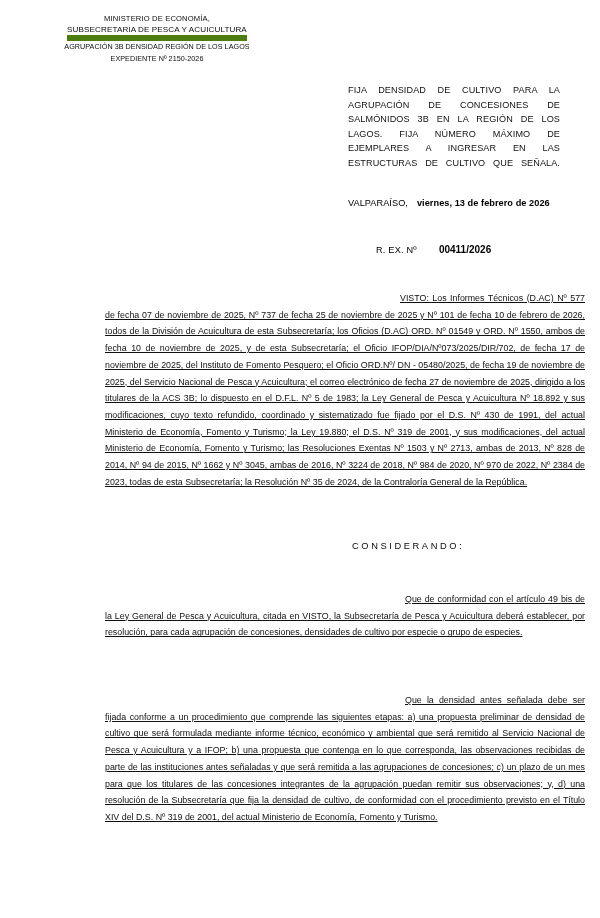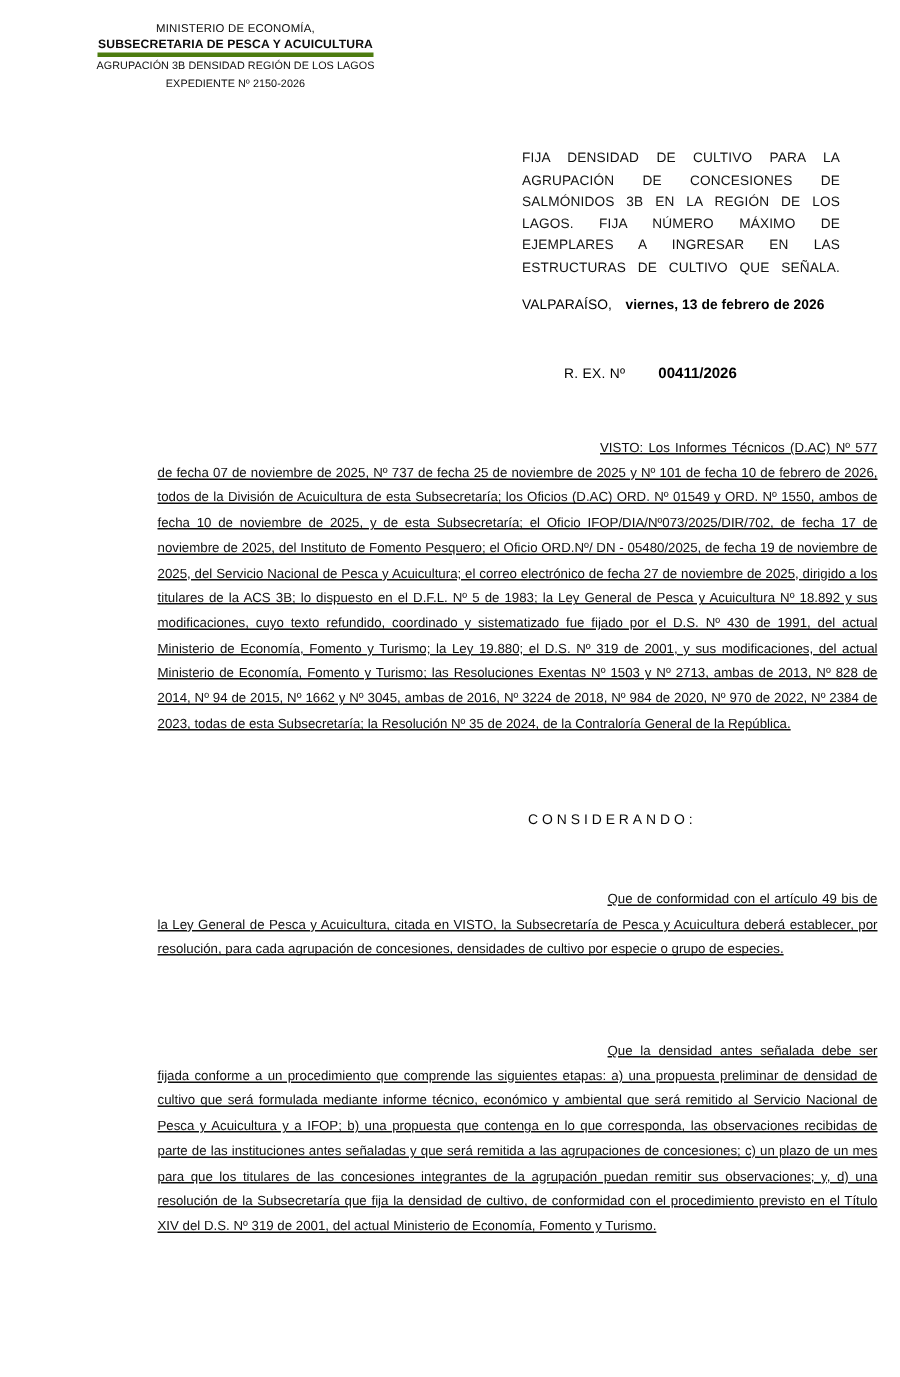--- a/index.html
+++ b/index.html
@@ -35,36 +35,35 @@
     line-height: 11.2px;
     letter-spacing: 0.15px;
     color: #0b0b0b;
   }
   .letterhead .lh-line {
     display: block;
     white-space: nowrap;
   }
   .letterhead .lh-underline {
     display: inline-block;
-    border-bottom: 3px solid #4d7c0f;
+    border-bottom: 6px solid #4d7c0f;
     padding-bottom: 0px;
     font-size: 8.1px;
     letter-spacing: 0.1px;
-    font-weight: bold;
   }
   .letterhead .lh-small {
     font-size: 7.2px;
     letter-spacing: 0.05px;
   }
 
   
   .subject {
     position: absolute;
     left: 348px;
-    top: 98px;
+    top: 83px;
     width: 212px;
     font-size: 9.1px;
     line-height: 14.6px;
     text-align: justify;
     text-align-last: justify;
     letter-spacing: 0.1px;
     color: #111;
   }
 
   

